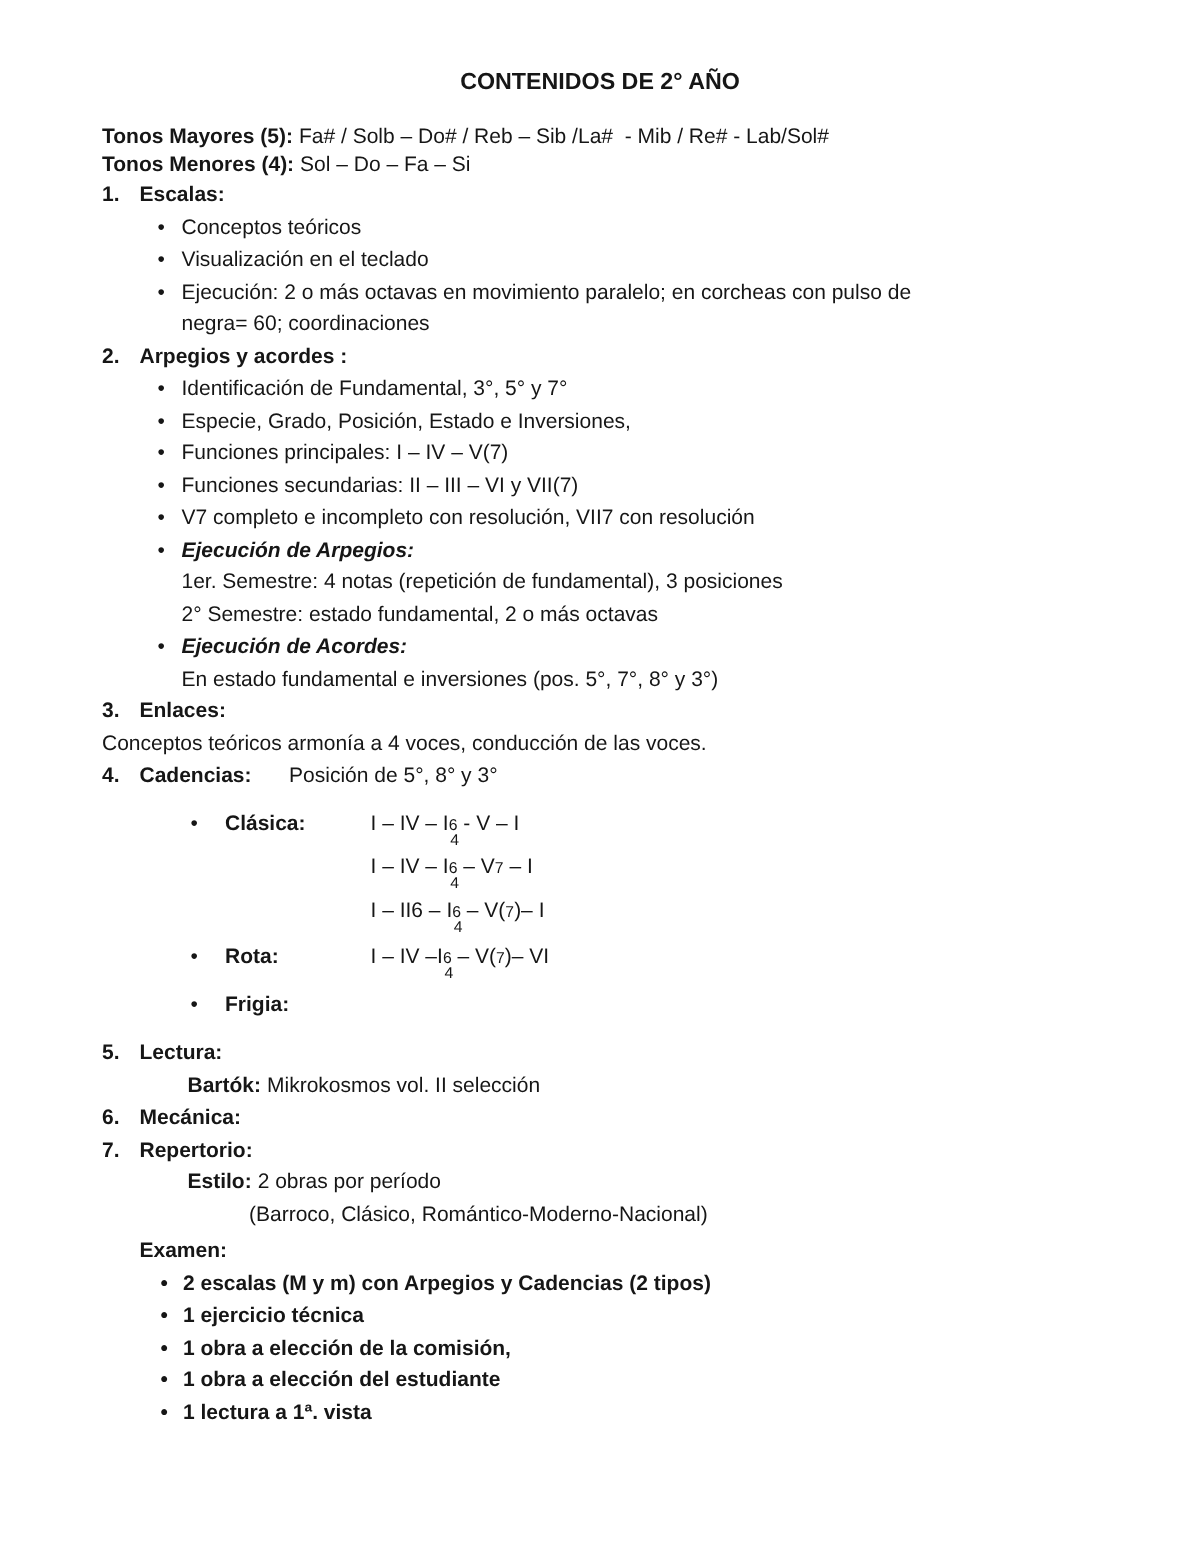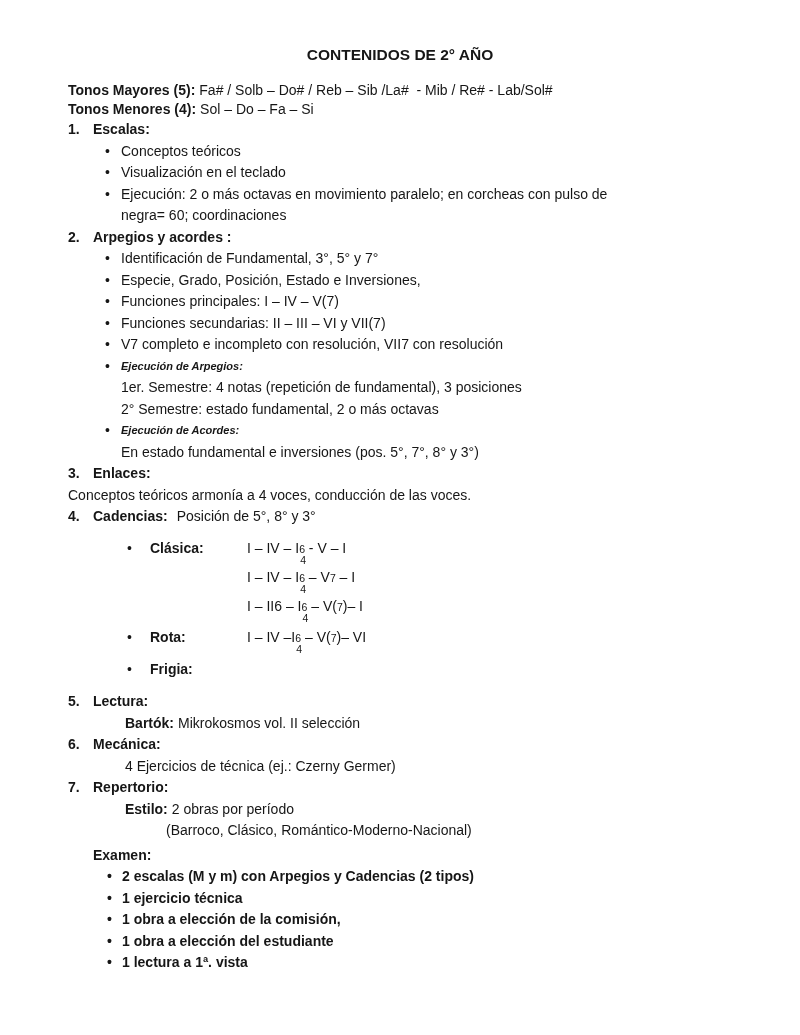--- a/index.html
+++ b/index.html
@@ -18,27 +18,27 @@
   .title { text-align:center; font-weight:bold; font-size:15.5px; line-height:21px; }
 
   .intro-block { margin-top:16px; }
   .intro-line { line-height:19px; white-space:pre-wrap; }
   .lbl { font-weight:bold; margin-right:4px; }
 
   
   .nrow { display:flex; }
   .nnum { flex:none; width:25px; font-weight:bold; }
   .nhead { font-weight:bold; }
-  .nsub { font-weight:normal; margin-left:9px; }
+  .nsub { font-weight:normal; margin-left:25px; }
 
   
   .brow { display:flex; }
   .brow .dot { flex:none; margin-left:37px; width:16px; }
   .dot::before { content:"\2022"; }
-  .bi { font-weight:bold; font-style:italic; font-size:11px; }
+  .bi { font-weight:bold; font-style:italic; font-size:14px; }
 
   
   .sub  { margin-left:53px; }   
   .sub2 { }   
   .sub3 { margin-left:57px; }   
   .sub4 { margin-left:98px; }   
 
   
   .cad-block { margin-top:10px; margin-bottom:11px; }
   .cadrow { display:flex; }
@@ -164,21 +164,20 @@
   <div class="nrow">
     <span class="nnum">5.</span>
     <span class="nhead">Lectura:</span>
   </div>
   <div class="sub3"><span class="lbl">Bartók:</span><span>Mikrokosmos vol. II selección</span></div>
 
   <div class="nrow">
     <span class="nnum">6.</span>
     <span class="nhead">Mecánica:</span>
   </div>
-  <div class="sub3">4 Ejercicios de técnica (ej.: Czerny Germer)</div>
 
   <div class="nrow">
     <span class="nnum">7.</span>
     <span class="nhead">Repertorio:</span>
   </div>
   <div class="sub3"><span class="lbl">Estilo:</span><span>2 obras por período</span></div>
   <div class="sub4">(Barroco, Clásico, Romántico-Moderno-Nacional)</div>
 
   <div class="examen">
     <div class="exhead">Examen:</div>

